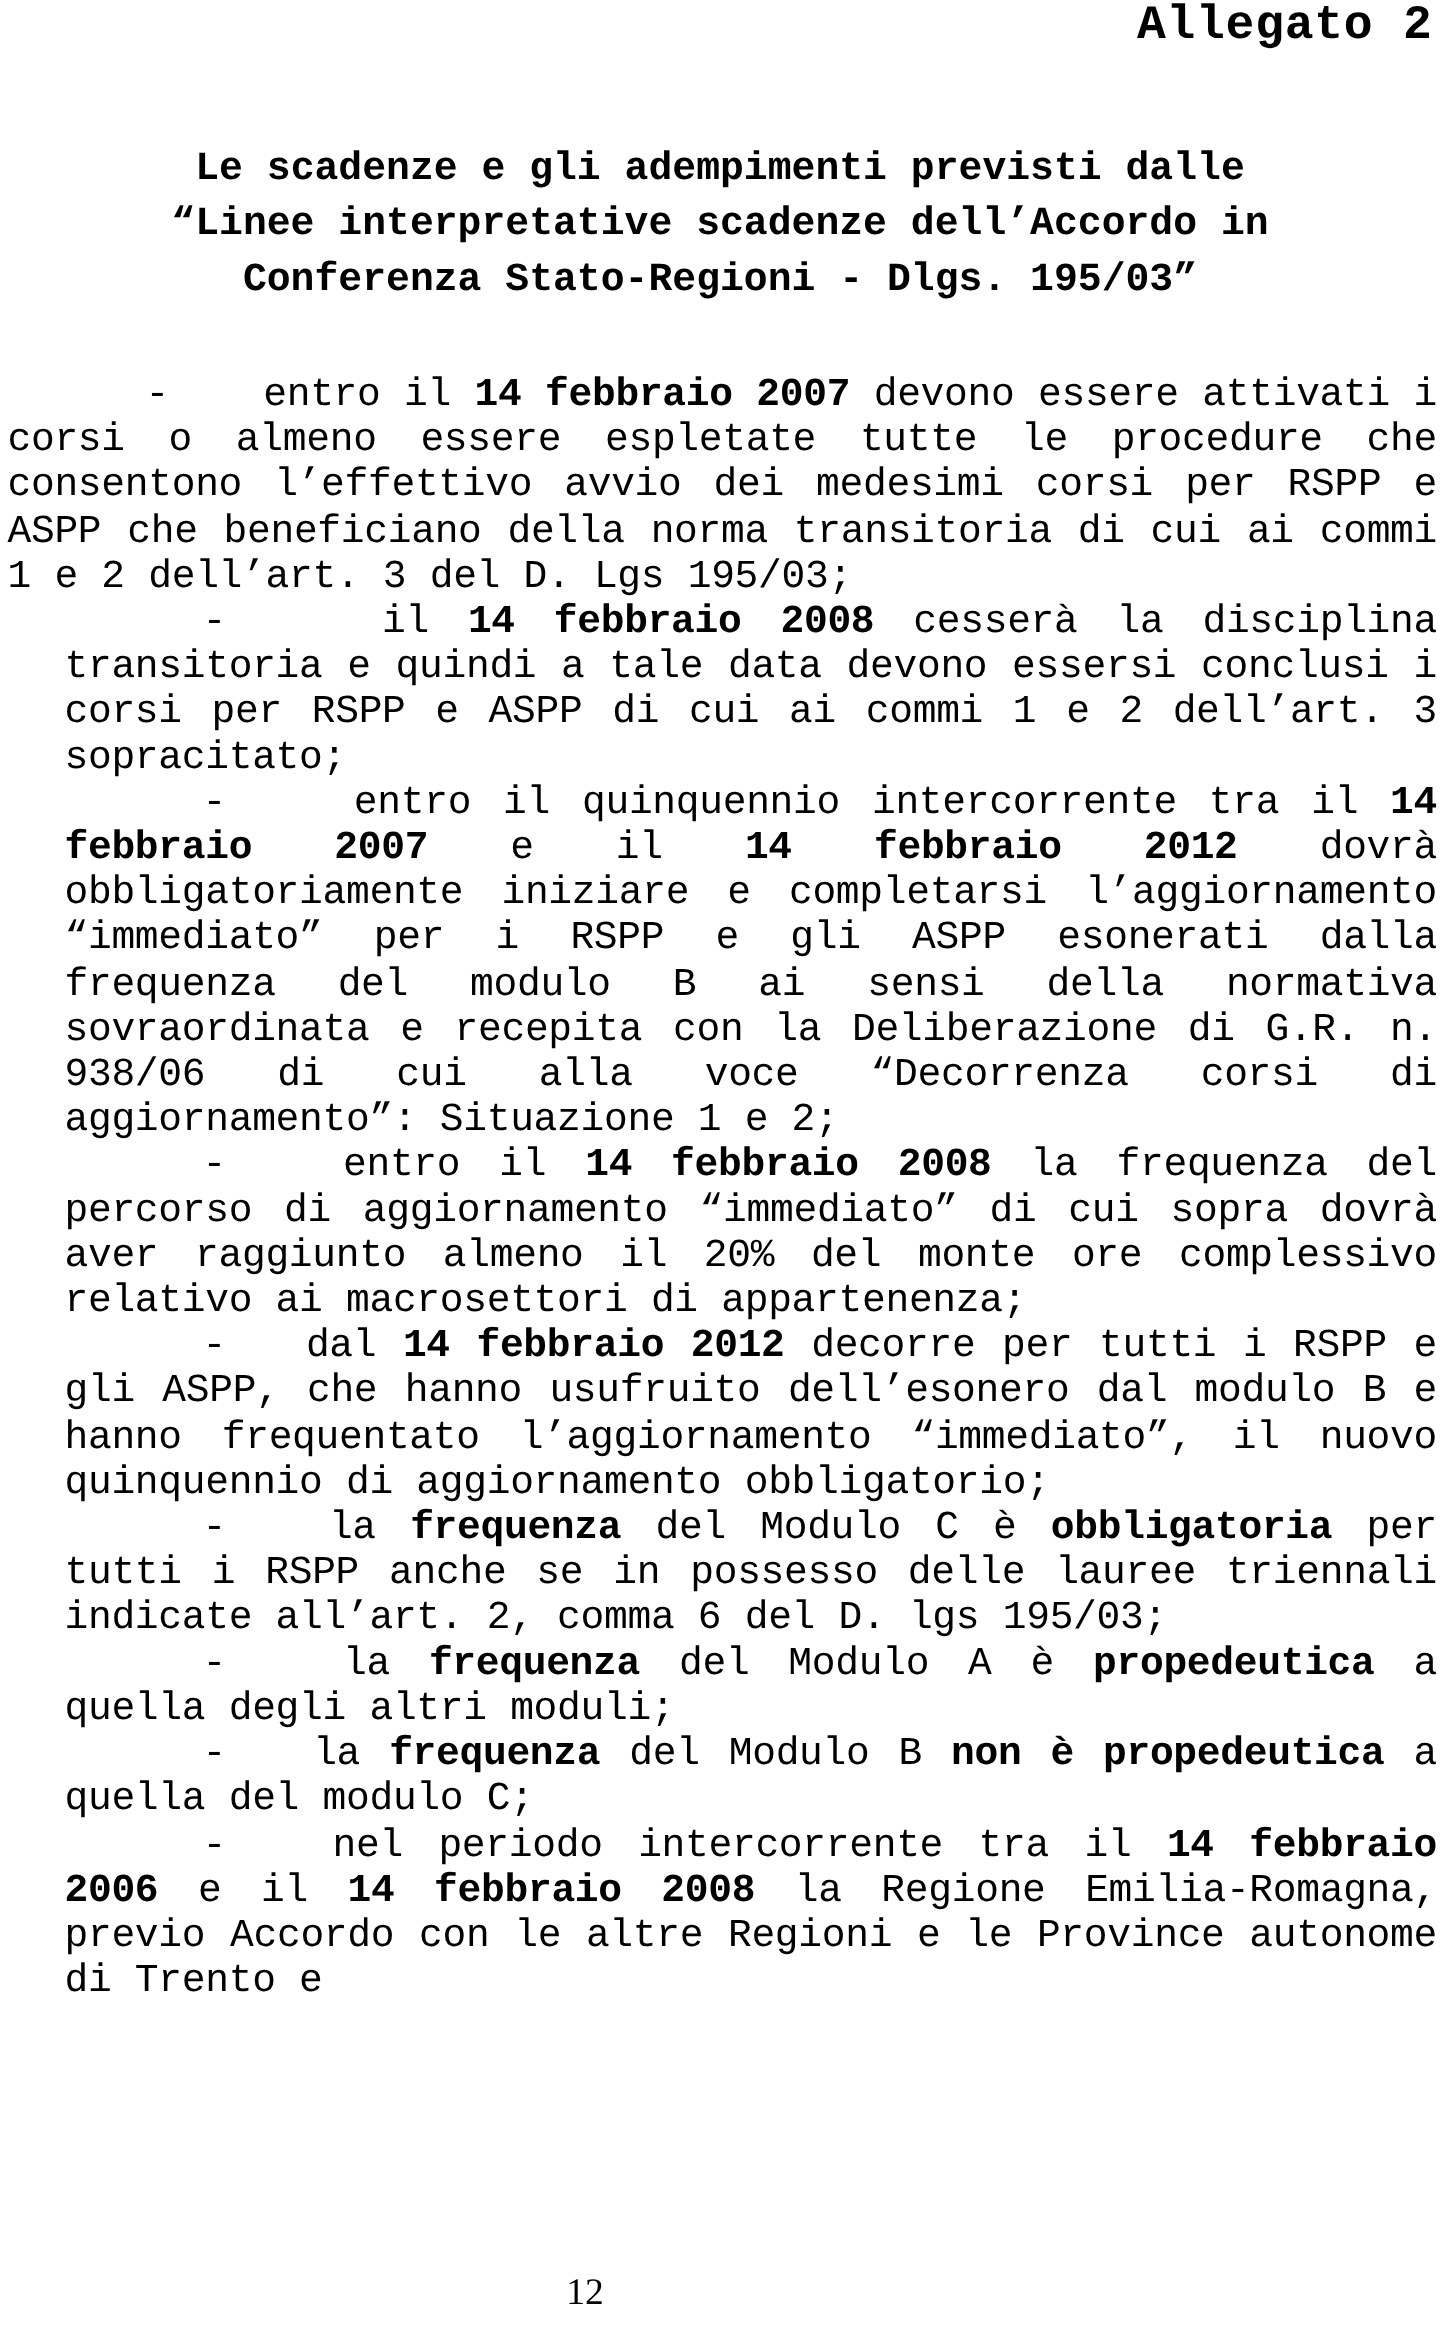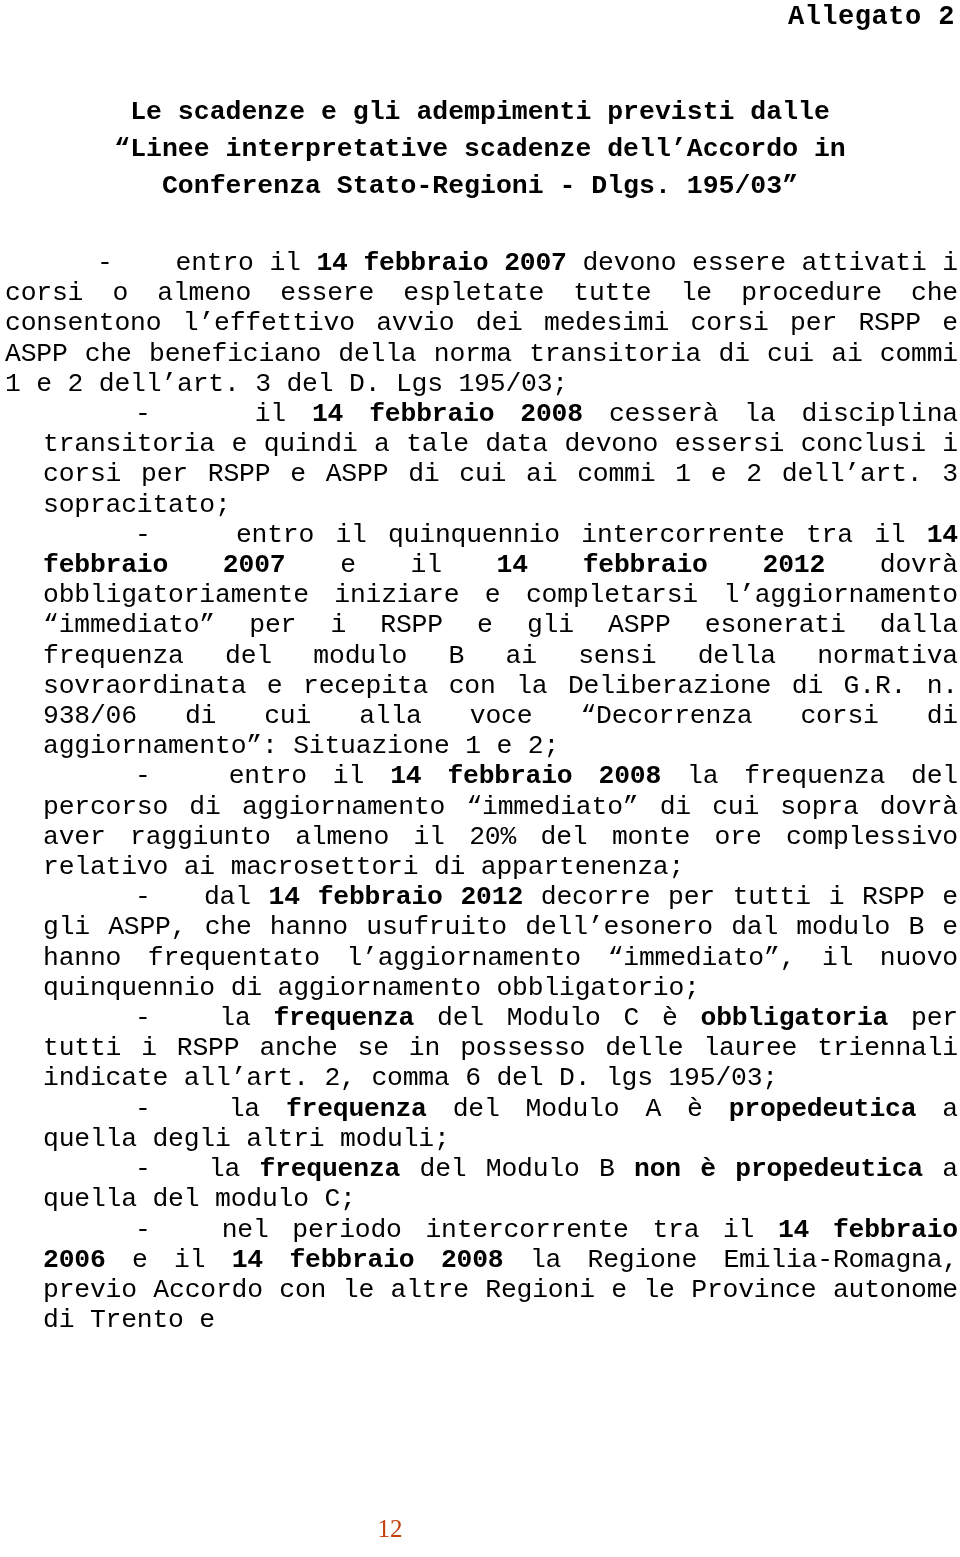--- a/index.html
+++ b/index.html
@@ -22,21 +22,21 @@
     box-sizing: border-box;
     padding: 0;
   }
   .allegato {
     position: absolute;
     top: 0px;
     left: 0px;
     width: 955px;
     text-align: right;
     font-weight: bold;
-    font-size: 27px;
+    font-size: 32px;
     line-height: 34px;
     letter-spacing: 0.5px;
   }
   .doc-title {
     position: absolute;
     top: 78px;
     left: 8px;
     width: 944px;
     text-align: center;
     font-weight: bold;
@@ -83,21 +83,21 @@
   }
   .page-number {
     position: absolute;
     bottom: 14px;
     left: 0;
     width: 780px;
     text-align: center;
     font-family: "Liberation Serif", "DejaVu Serif", serif;
     font-size: 25px;
     line-height: 28px;
-    color: #c2410c;
+    color: #000000;
   }
 </style>
 </head>
 <body>
 
 <div class="page">
 
   <div class="allegato">Allegato 2</div>
 
   <div class="doc-title">

